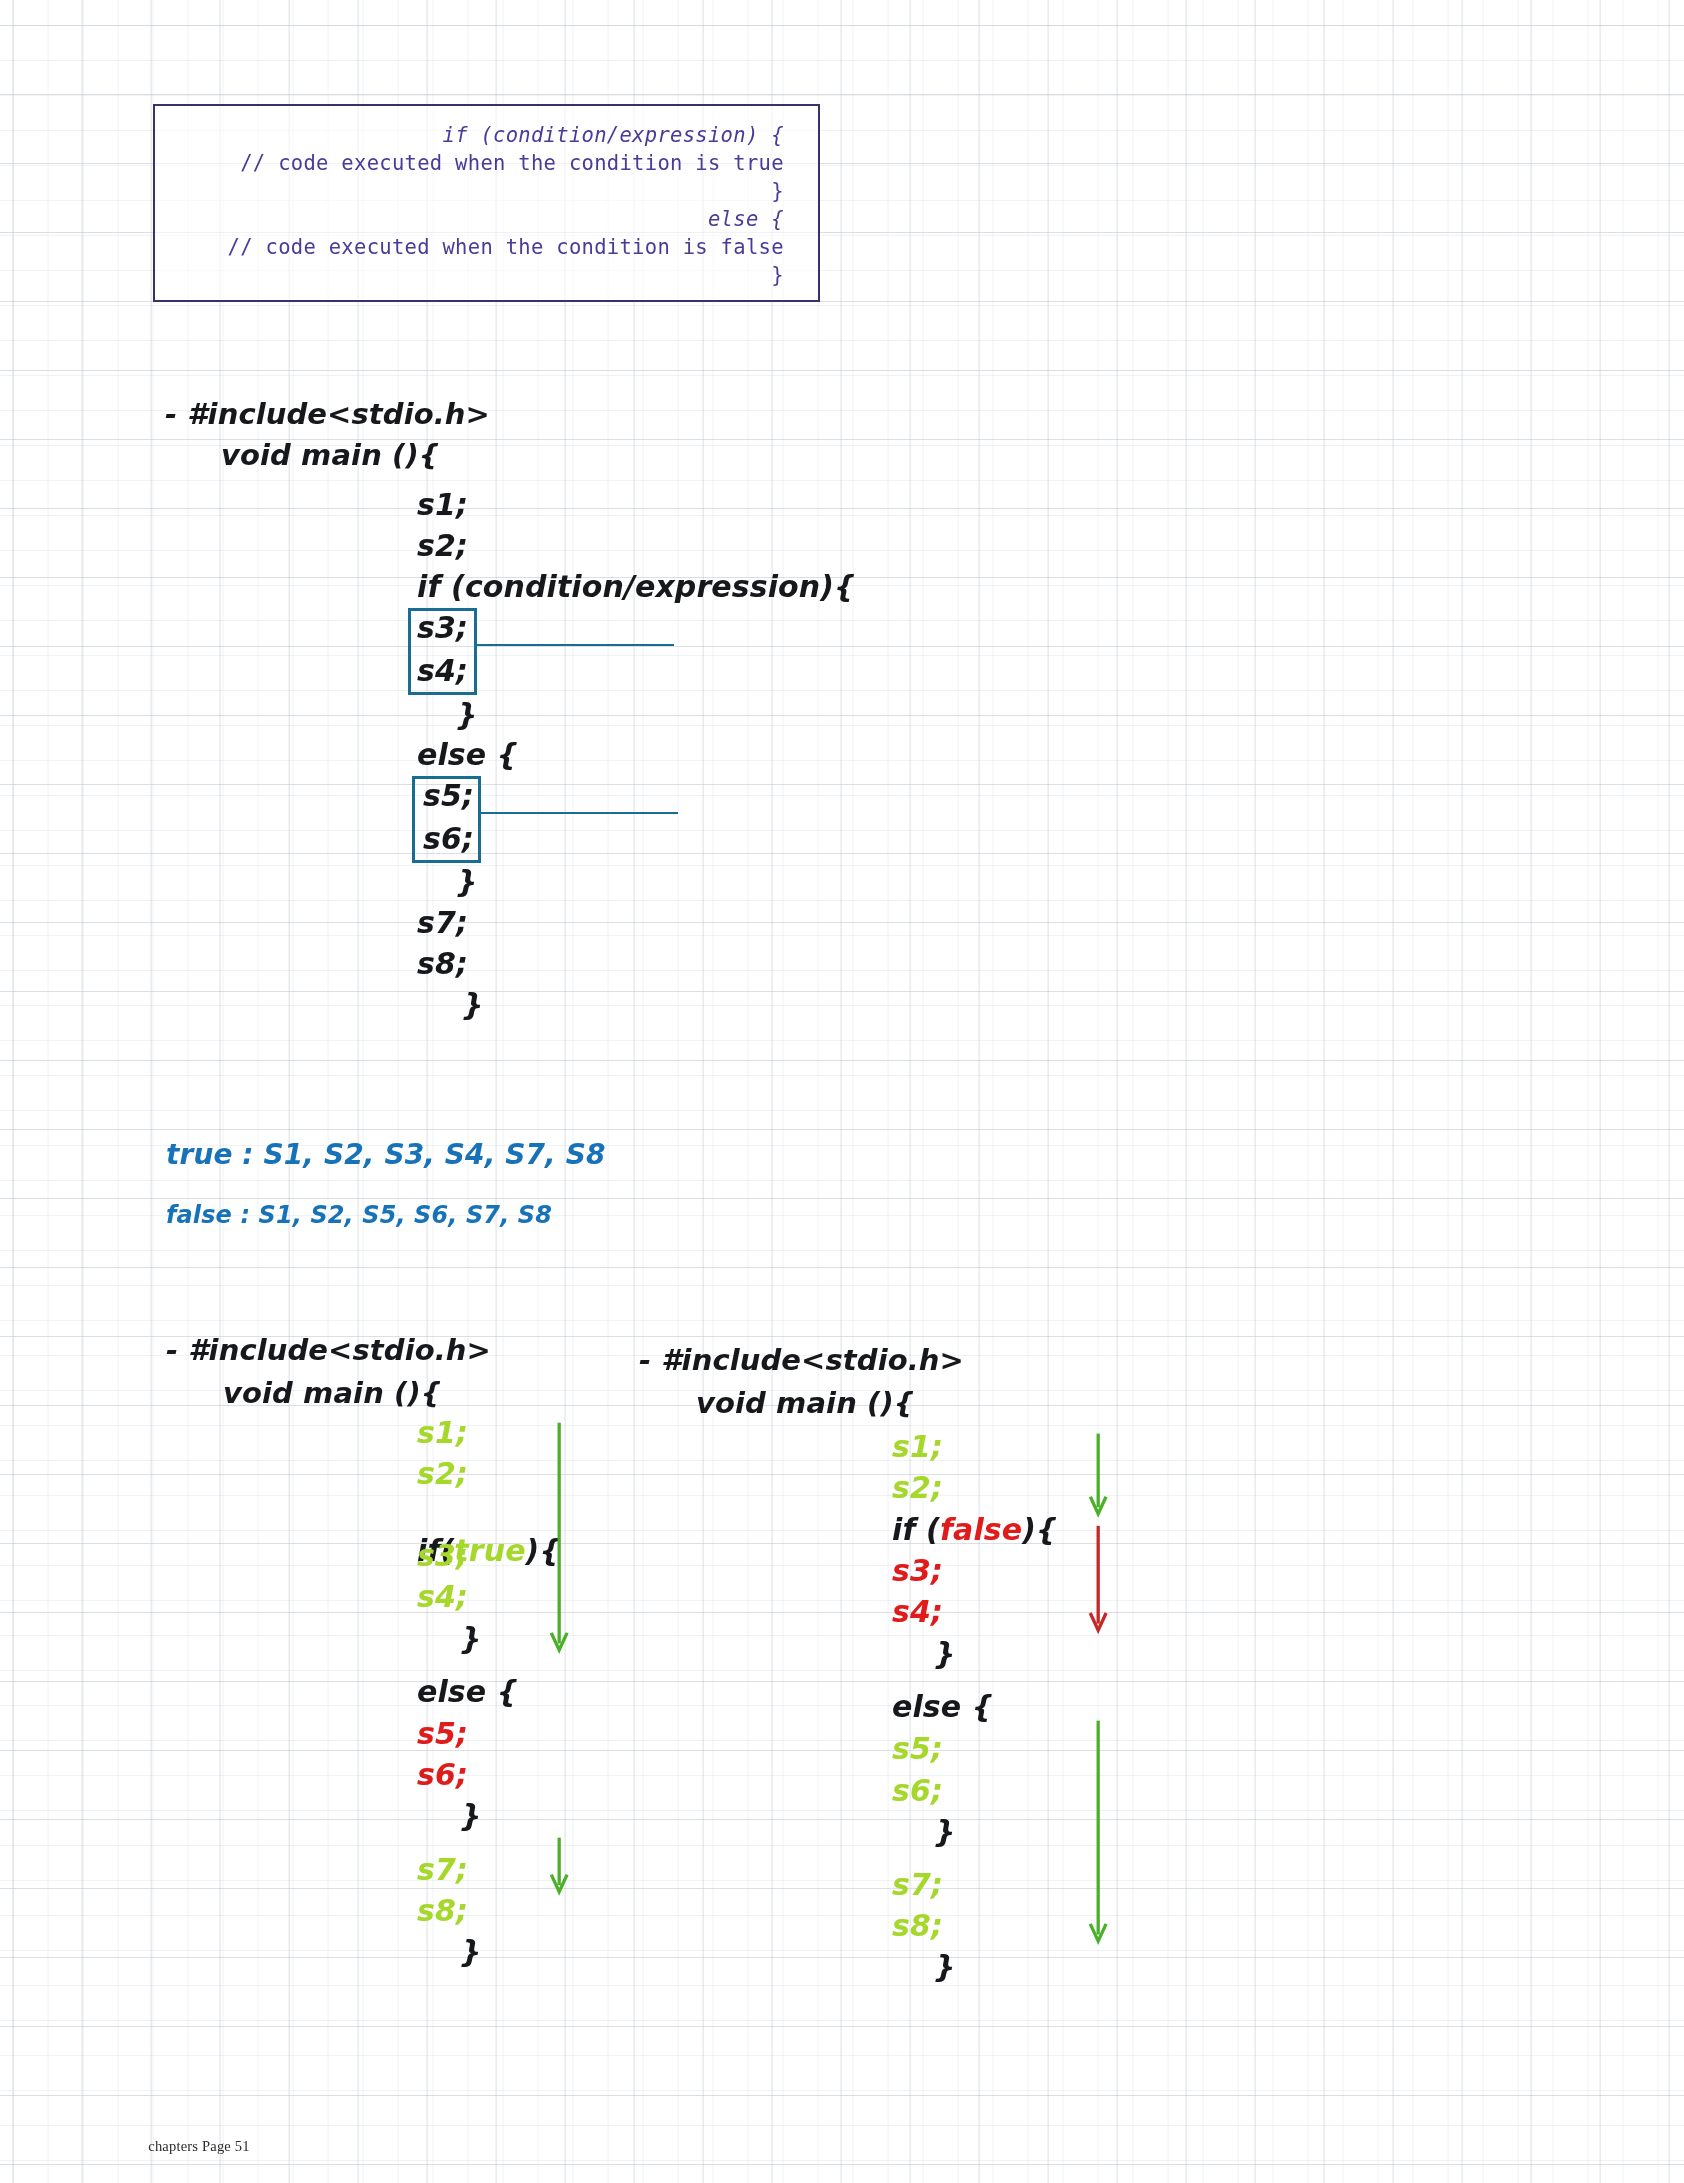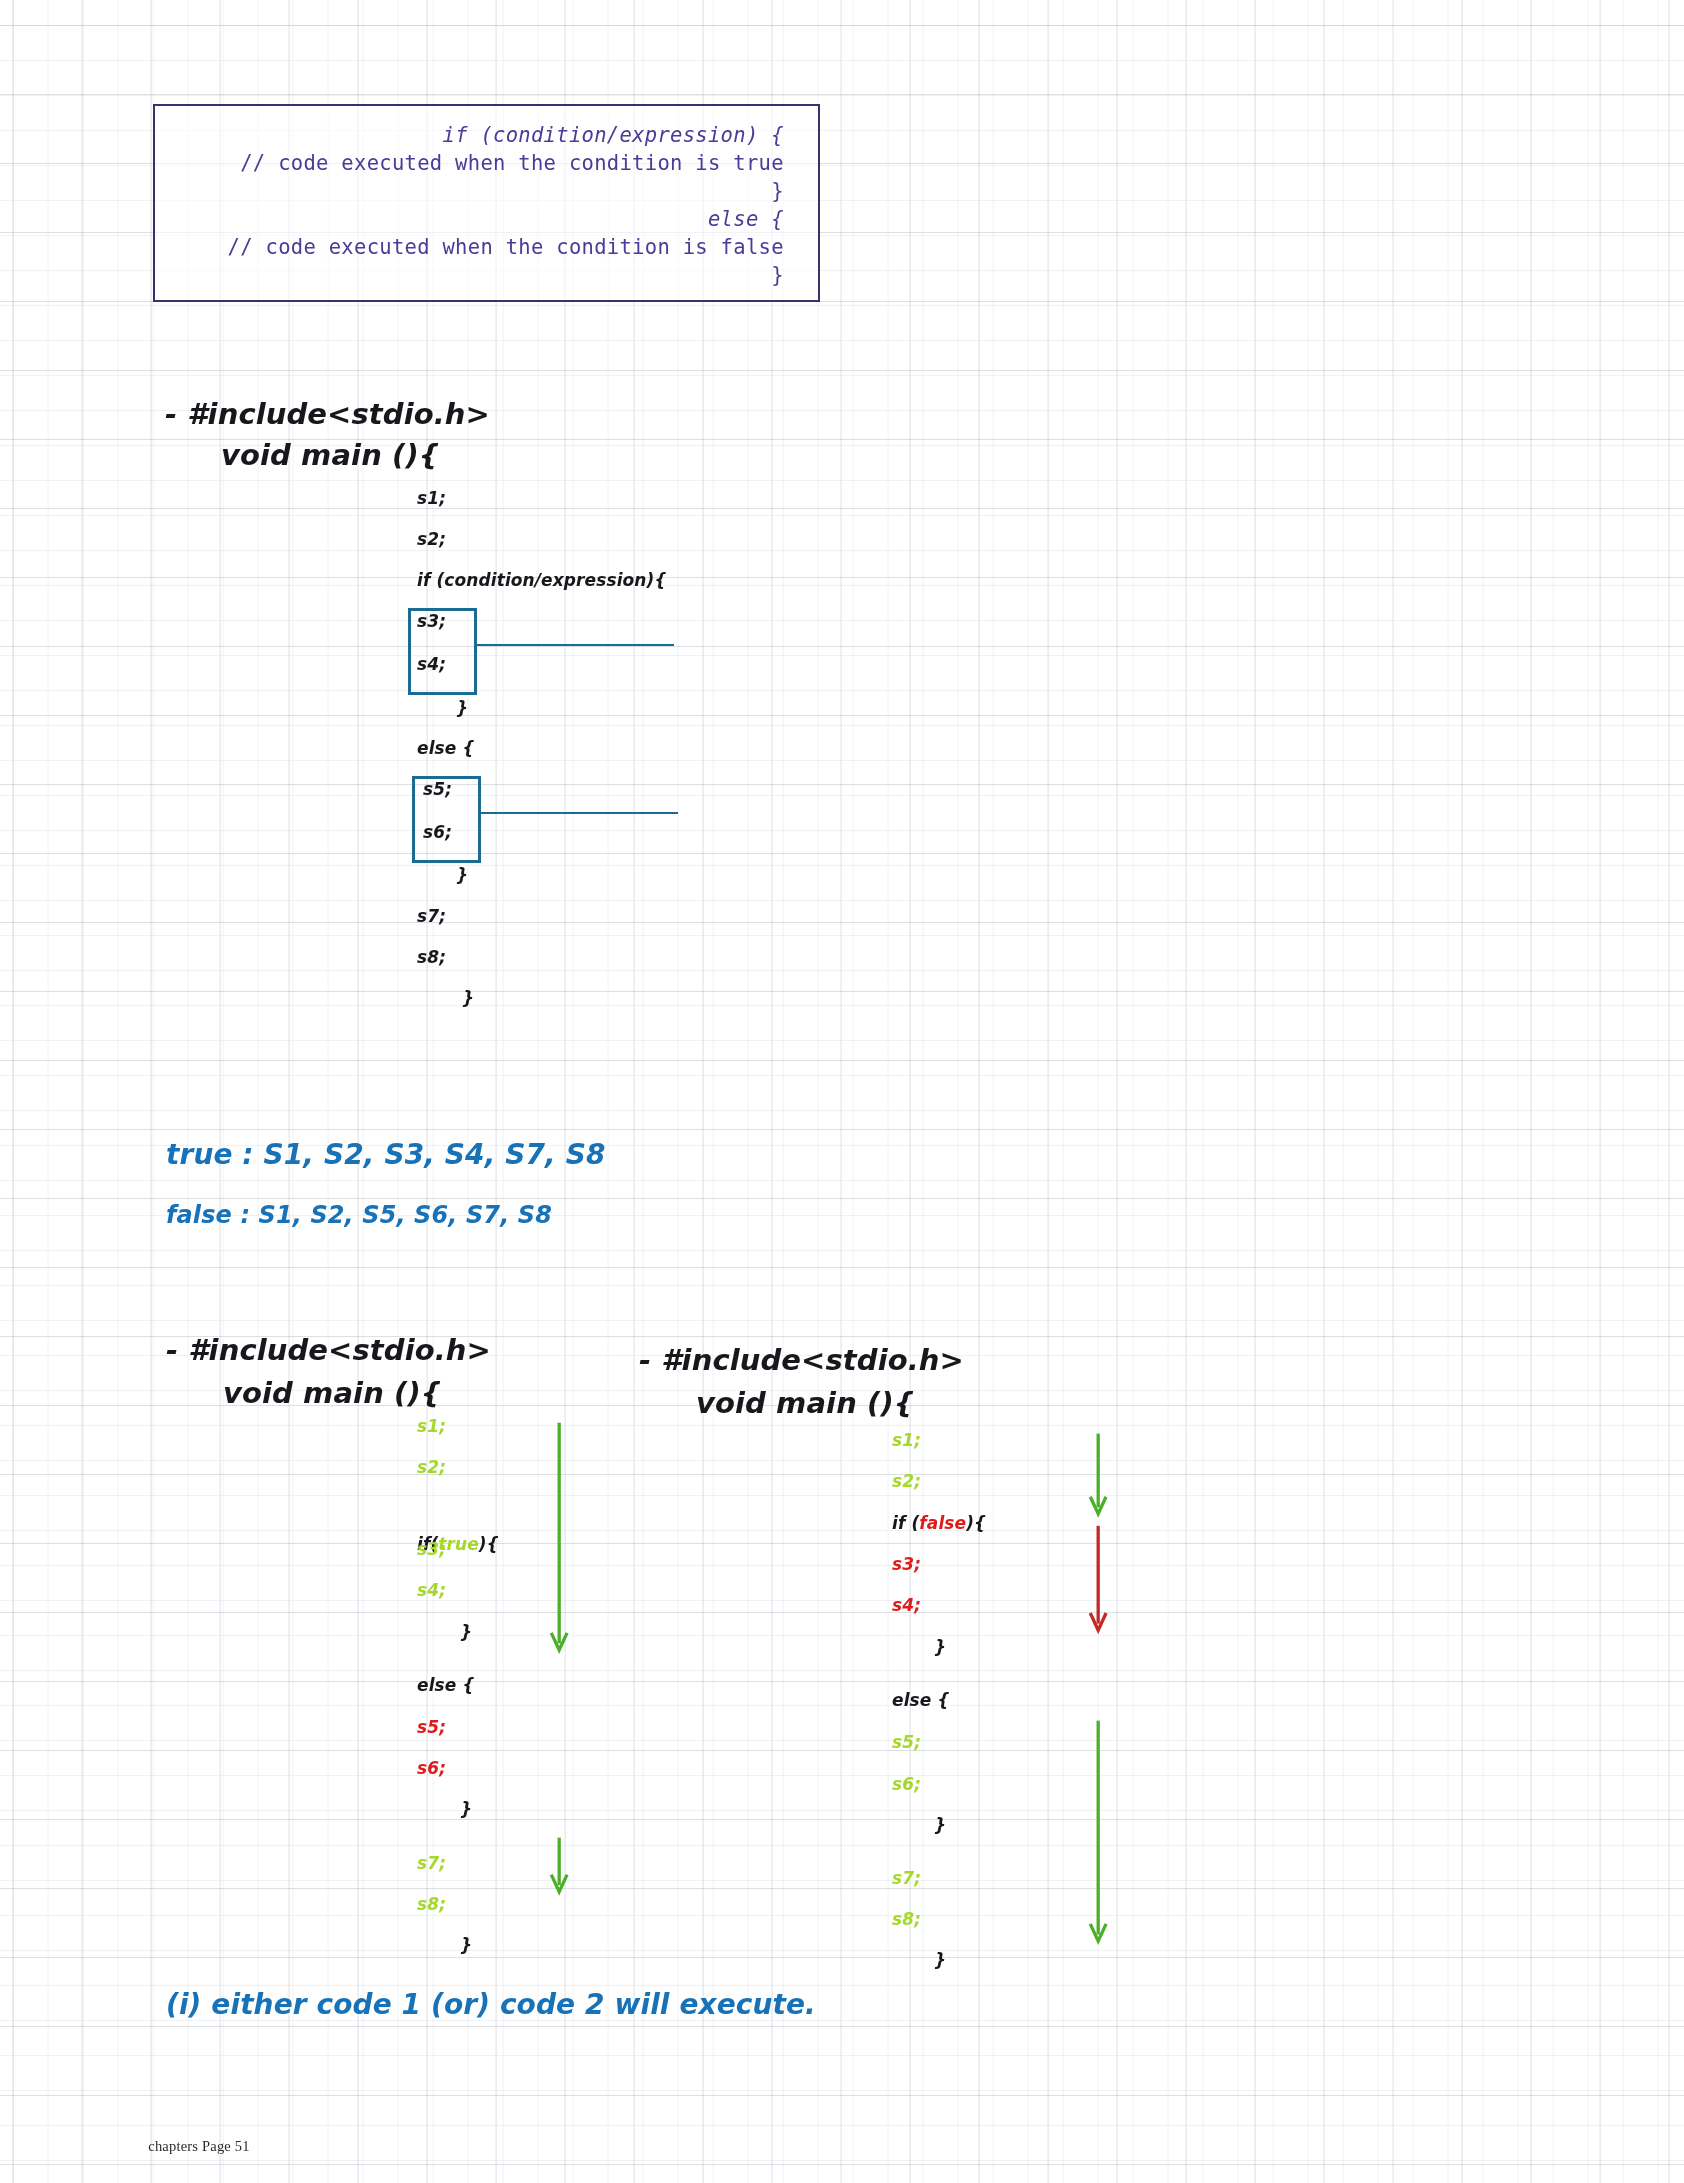--- a/index.html
+++ b/index.html
@@ -77,21 +77,21 @@
     white-space: pre;
     letter-spacing: 0.3px;
     text-align: right;
   }
   #code-box .kw {
     font-style: italic;
   }
 
   
   .listing-line {
-    font-size: 17px;
+    font-size: 30px;
     line-height: 1;
   }
   .listing-line.big {
     font-size: 29px;
   }
 
   
   .callout-box {
     position: absolute;
     border: 3.3px solid #1b6c93;
@@ -260,20 +260,19 @@
   <svg class="flow-arrow" style="left:1081px; top:1523px;" width="37" height="116" viewBox="0 0 56 175">
     <line x1="26" y1="4" x2="26" y2="152" stroke="#c62828" stroke-width="5"></line>
     <polyline points="14,136 26,162 38,136" fill="none" stroke="#c62828" stroke-width="5"></polyline>
   </svg>
 
   <svg class="flow-arrow" style="left:1081px; top:1718px;" width="37" height="231" viewBox="0 0 56 350">
     <line x1="26" y1="4" x2="26" y2="328" stroke="#4caf2a" stroke-width="5"></line>
     <polyline points="14,312 26,338 38,312" fill="none" stroke="#4caf2a" stroke-width="5"></polyline>
   </svg>
 
-  <div class="hw hw-blue" style="left:166px; top:1988px; font-size:28px;">(i) either code 1 (or) code 2 will execute.</div>
 
   <div id="footer">
     <span class="ftr-inner">chapters Page 51</span>
   </div>
 
 </div>
 
 
 </body></html>

